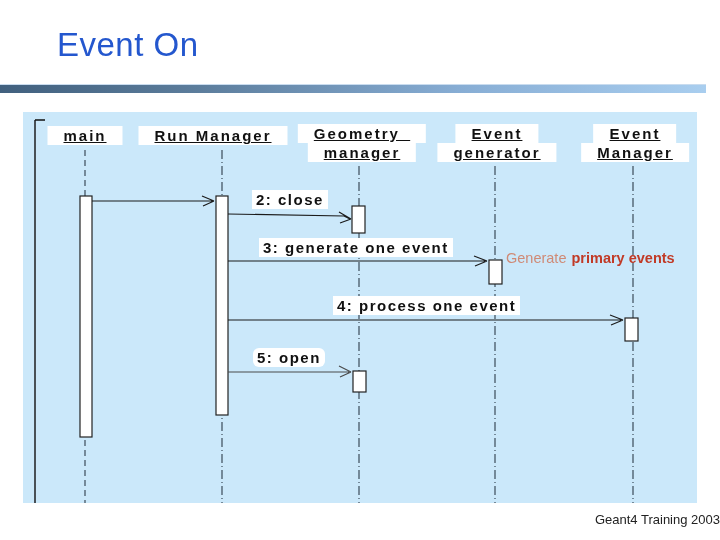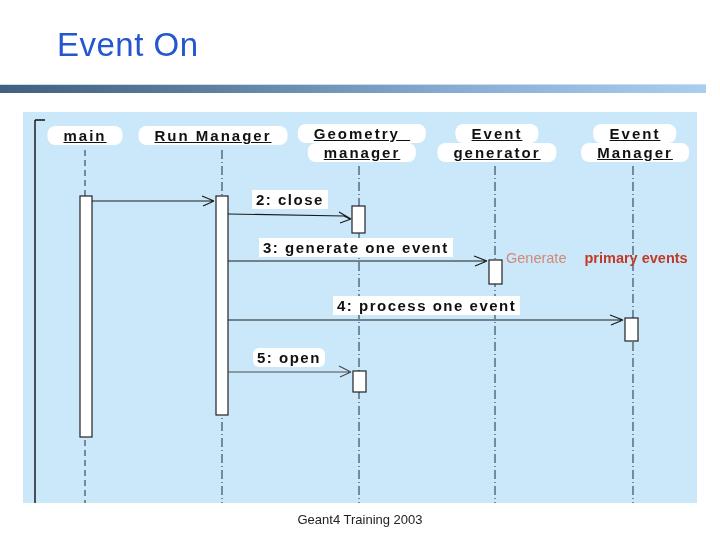--- a/index.html
+++ b/index.html
@@ -22,40 +22,39 @@
   }
   svg.lines{position:absolute;left:0;top:0;pointer-events:none;}
   .plabel{
     position:absolute;transform:translateX(-50%);text-align:center;
     font-size:15px;font-weight:bold;color:#111;letter-spacing:2px;line-height:19px;
     white-space:nowrap;
   }
   .plabel span{
     display:inline-block;background:#ffffff;padding:0 16px;
     text-decoration:underline;
-    border-radius:8px;
   }
   .mlabel{
     position:absolute;background:#ffffff;padding:0 4px;white-space:nowrap;
     font-size:15px;font-weight:bold;color:#111;letter-spacing:1.5px;line-height:19px;
   }
   .note{
     position:absolute;left:506px;top:250px;font-size:14.5px;white-space:nowrap;
   }
-  .note .pre{color:#cf8a76;margin-right:18px;}
+  .note .pre{color:#cf8a76;margin-right:5px;}
   .note .emp{color:#c13a26;font-weight:bold;}
   .logo{
     position:absolute;left:13px;top:502px;
     font-family:"Liberation Serif",serif;font-weight:bold;font-size:26px;
     color:#5e3d1d;letter-spacing:-1px;
     text-shadow:1px 1px 0 rgba(170,130,70,.55);
     white-space:nowrap;
   }
   .credit{
-    position:absolute;left:0;top:512px;width:720px;text-align:center;
+    position:absolute;left:0;top:512px;width:720px;text-align:right;
     font-size:13px;color:#222;
   }
 </style>
 </head>
 <body>
 
 <div class="slide">
 
   <div class="title">Event On</div>
   <div class="divider"></div>

